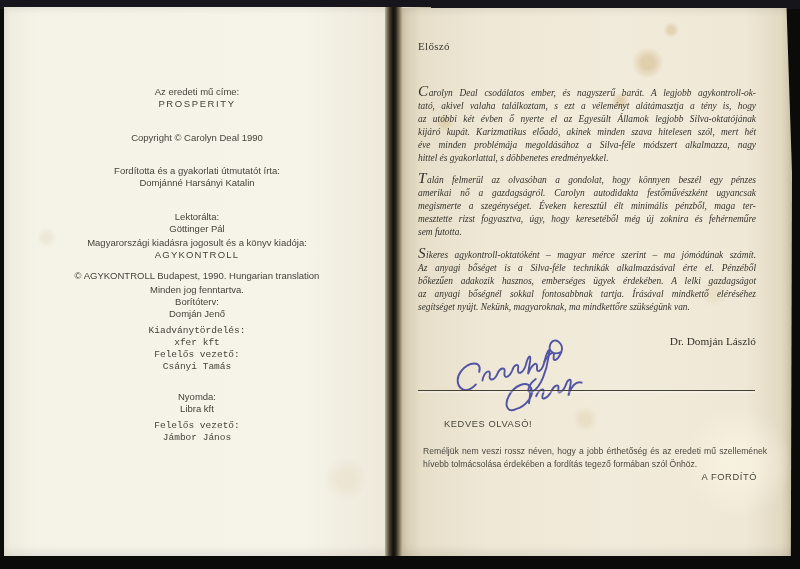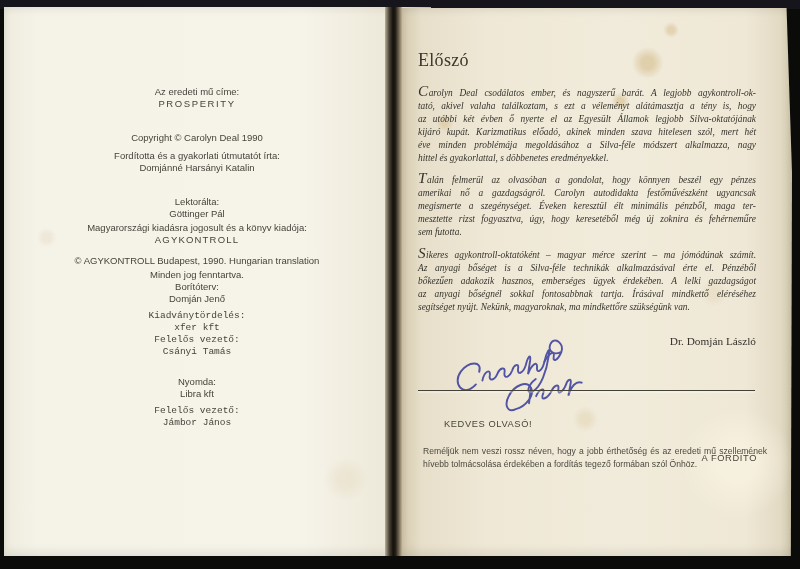--- a/index.html
+++ b/index.html
@@ -35,29 +35,29 @@
       radial-gradient(circle at 80% 52%, rgba(195,165,95,.12) 0 5px, rgba(195,165,95,0) 14px),
       linear-gradient(to right, #d5caaf 0%, #e7dfca 5%, #efe8d6 22%, #f1ebdb 55%, #efe8d6 88%, #e3dac4 97%, #cfc6ac 100%);
     box-shadow: inset 0 -5px 9px rgba(0,0,0,.08), inset 0 4px 6px rgba(0,0,0,.06);
   }
   
   .lp-col {
     position:absolute; left:18px; top:79px; width:350px;
     font-size:9.5px; line-height:12px; color:#45443b; text-align:center;
   }
   .lp-block > div { text-align:center; }
-  .mt22 { margin-top:22px; } .mt6 { margin-top:6px; } .mt2 { margin-top:2px; }
+  .mt22 { margin-top:22px; } .mt6 { margin-top:21px; } .mt2 { margin-top:2px; }
   .mt9 { margin-top:9px; } .mt39 { } .mt5 { margin-top:5px;font-family:Liberation Mono, monospace; }
   .mt4 { margin-top:18px; }
   .lp-block[data-name="block-original-title"] > div:last-child { letter-spacing:1.6px; }
   .lp-block[data-name="block-publisher"] > div:last-child { letter-spacing:1.2px; }
   
   .fw-heading {
-    position:absolute; left:16px; top:42px;
-    font-family:"Liberation Serif", serif; font-size:18px; letter-spacing:.3px; color:#3b382e;
+    position:absolute; left:16px; top:32px;
+    font-family:"Liberation Serif", serif; font-size:11px; letter-spacing:.3px; color:#3b382e;
   }
   .fw-body { position:absolute; left:16px; top:77px; width:338px;
     font-family:"Liberation Serif", serif; font-style:italic;
     font-size:9.4px; line-height:12.9px; color:#34322b;
   }
   .fw-para { margin:0 0 8px 0; }
   .justify-lines > div { text-align:justify; text-align-last:justify; }
   .justify-lines > div:last-child { text-align-last:left; }
   .dropcap > div:first-child::first-letter { font-size:1.62em; line-height:.75; letter-spacing:.5px; }
   .signer {
@@ -72,21 +72,21 @@
   }
   .note-heading {
     position:absolute; left:21px; top:411px;
     font-size:9.3px; letter-spacing:.6px; color:#46443a;padding-left:21px;
   }
   .note-body {
     position:absolute; left:21px; top:437px; width:344px;
     font-size:8.6px; line-height:13px; color:#4a483e;
   }
   .note-signoff {
-    position:absolute; left:21px; top:445px; width:334px; text-align:right;
+    position:absolute; left:21px; top:464px; width:334px; text-align:right;
     font-size:9.3px; letter-spacing:.6px; color:#46443a;
   }
 </style>
 </head>
 <body>
 
 <div class="scene" data-name="book-scan-background">
 
   <div class="page page-left" data-name="left-page">
     <div class="lp-col" data-name="colophon">

